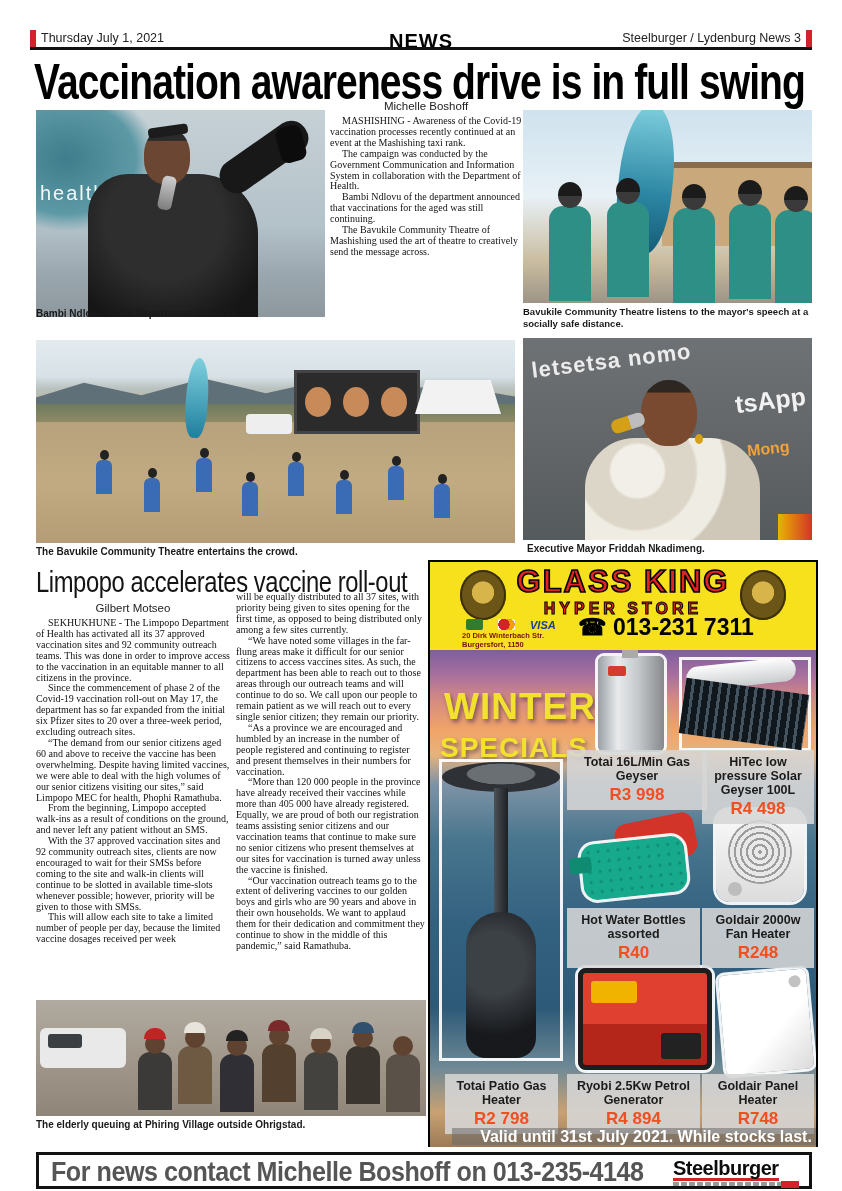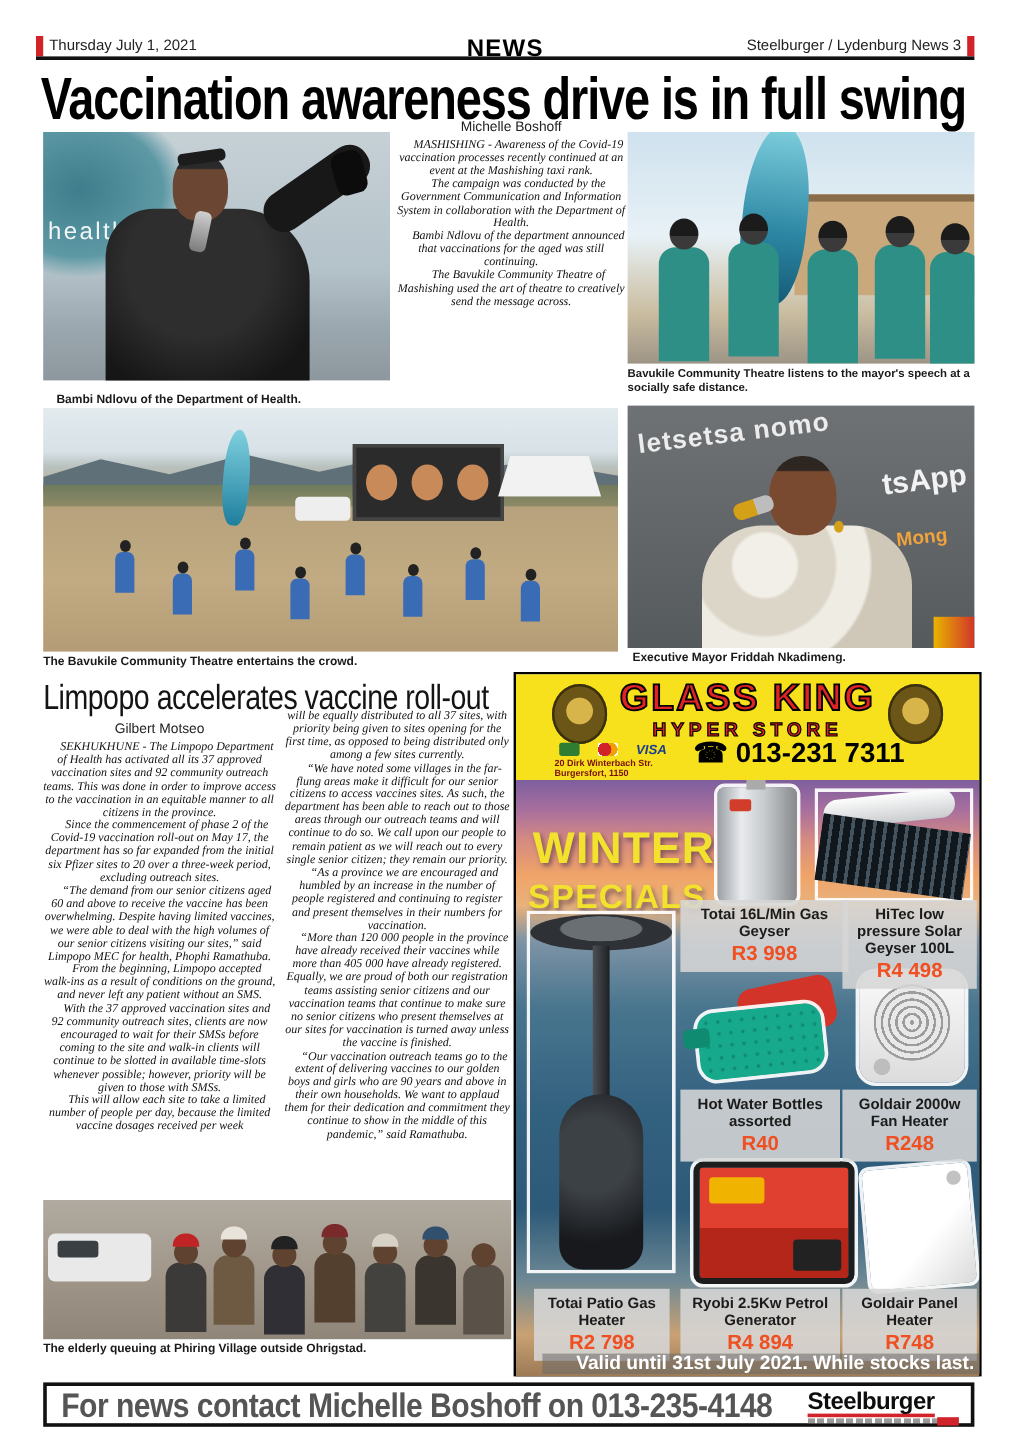--- a/index.html
+++ b/index.html
@@ -14,21 +14,21 @@
   .hdr-rule{position:absolute;left:30px;top:47px;width:782px;height:3px;background:#111;}
   
   .headline1{position:absolute;left:34px;top:54px;width:835px;font-family:"Liberation Sans",sans-serif;
              font-weight:bold;font-size:42px;letter-spacing:-1px;color:#000;white-space:nowrap;
              transform:scale(0.93,1.18);transform-origin:left top;}
   .byline{position:absolute;font-family:"Liberation Sans",sans-serif;font-size:11.5px;color:#222;text-align:center;}
   .headline2{position:absolute;left:36px;top:566px;width:476px;font-family:"Liberation Sans",sans-serif;
              font-weight:400;font-size:29px;letter-spacing:-0.5px;color:#141414;white-space:nowrap;
              transform:scaleX(0.82);transform-origin:left top;}
   
-  .article{position:absolute;font-size:10px;line-height:10.9px;text-align:center;overflow:hidden;font-style:italic;}
+  .article{position:absolute;font-size:10px;line-height:10.9px;text-align:left;overflow:hidden;}
   .article p{margin:0;text-indent:12px;}
   .article.cont p:first-child{text-indent:0;}
   .caption{position:absolute;font-family:"Liberation Sans",sans-serif;font-weight:bold;font-size:10px;
            line-height:12px;color:#1a1a1a;}
   
   .photo{position:absolute;overflow:hidden;}
   .ph1{background:linear-gradient(180deg,#c6d1d6 0%,#b4c2c9 55%,#9aa6ad 80%,#8d979e 100%);}
   .ph1 .teal-blob{position:absolute;left:-30px;top:0px;width:150px;height:120px;
       background:radial-gradient(ellipse at 40% 40%,#3f7d8c 0%,#5d99a5 55%,transparent 72%);}
   .ph1 .screen-text{position:absolute;left:4px;top:72px;width:100%;color:rgba(255,255,255,.92);
@@ -178,21 +178,21 @@
   <div class="photo ph1" style="left:36px;top:110px;width:289px;height:207px;">
     <div class="teal-blob"></div>
     <div class="screen-text">healthcare worker</div>
     <div class="torso"></div>
     <div class="arm"></div>
     <div class="glove"></div>
     <div class="head"></div>
     <div class="glasses"></div>
     <div class="mic"></div>
   </div>
-  <div class="caption" style="left:36px;top:328px;width:300px;padding-left:11px;">Bambi Ndlovu of the Department of Health.</div>
+  <div class="caption" style="left:36px;top:308px;width:300px;">Bambi Ndlovu of the Department of Health.</div>
 
   <div class="photo ph2" style="left:523px;top:110px;width:289px;height:193px;">
     <div class="building"></div>
     <div class="flag"></div>
     <div class="fig" style="left:26px;top:96px;"></div>
     <div class="fig" style="left:84px;top:92px;"></div>
     <div class="fig" style="left:150px;top:98px;"></div>
     <div class="fig" style="left:206px;top:94px;"></div>
     <div class="fig" style="left:252px;top:100px;"></div>
   </div>

